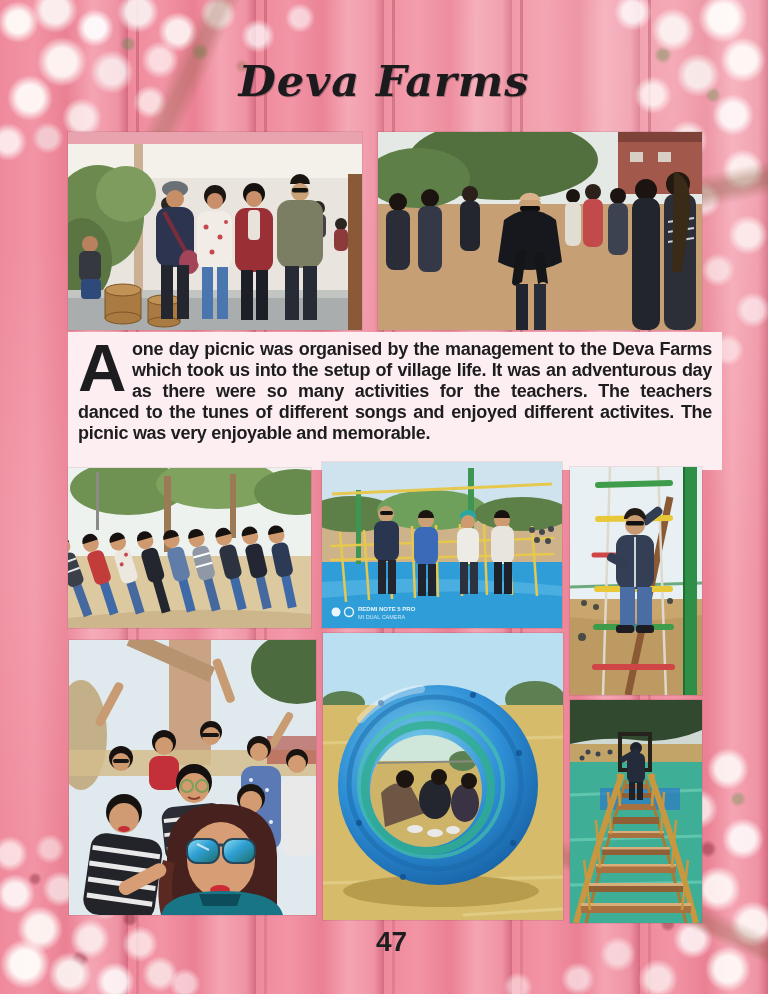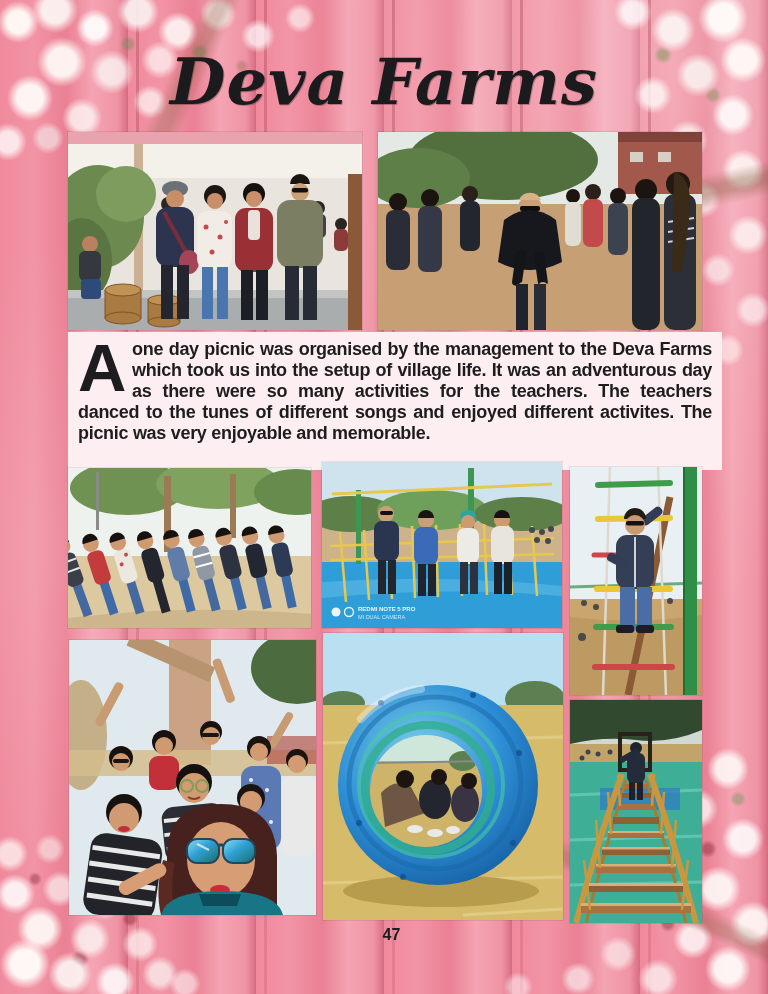--- a/index.html
+++ b/index.html
@@ -83,41 +83,41 @@
     radial-gradient(circle at 355px 195px, rgba(255,250,247,.9) 0 13px, transparent 23px),
     radial-gradient(circle at 295px 210px, rgba(255,255,255,.8) 0 11px, transparent 20px),
     radial-gradient(circle at 220px 225px, rgba(250,240,240,.65) 0 10px, transparent 18px),
     radial-gradient(circle at 330px 240px, rgba(255,253,250,.9) 0 13px, transparent 23px),
     radial-gradient(circle at 260px 250px, rgba(252,246,244,.75) 0 11px, transparent 20px),
     radial-gradient(circle at 180px 250px, rgba(255,255,255,.6) 0 9px, transparent 17px),
     radial-gradient(circle at 120px 258px, rgba(255,252,250,.5) 0 8px, transparent 15px),
     radial-gradient(circle at 310px 120px, rgba(140,45,60,.5) 0 4px, transparent 9px),
     radial-gradient(circle at 270px 195px, rgba(140,45,60,.45) 0 4px, transparent 8px),
     radial-gradient(circle at 340px 70px, rgba(120,150,90,.45) 0 4px, transparent 8px);}
-  .title{position:absolute;left:0;right:0;top:44px;margin:0;text-align:center;
+  .title{position:absolute;left:0;right:0;top:44px;margin:12px;text-align:center;
     font-family:"DejaVu Serif",serif;font-style:italic;font-weight:bold;
-    font-size:64px;letter-spacing:1px;color:#1b1b1d;text-shadow:1px 1px 0 rgba(0,0,0,.25);}
+    font-size:43px;letter-spacing:1px;color:#1b1b1d;text-shadow:1px 1px 0 rgba(0,0,0,.25);}
   .photo{position:absolute;overflow:hidden;background:#ddd;box-shadow:0 0 0 1px rgba(0,0,0,.08);}
   .photo svg{display:block;width:100%;height:100%;}
   .p1{left:68px;top:132px;width:294px;height:198px;}
   .p2{left:378px;top:132px;width:324px;height:198px;}
   .p3{left:68px;top:468px;width:243px;height:160px;}
   .p4{left:322px;top:462px;width:240px;height:166px;}
   .p5{left:570px;top:467px;width:132px;height:228px;}
   .p6{left:69px;top:640px;width:247px;height:275px;}
   .p7{left:323px;top:633px;width:240px;height:287px;}
   .p8{left:570px;top:700px;width:132px;height:223px;}
   .textbox{position:absolute;left:68px;top:332px;width:634px;height:125px;
     background:#fdeef1;padding:7px 10px 6px 10px;}
   .article{margin:0;font-size:18px;font-weight:bold;line-height:21px;color:#1d1d1f;
     text-align:justify;letter-spacing:-0.3px;}
   .dropcap{float:left;font-size:67px;line-height:54px;font-weight:bold;color:#1d1d1f;
     padding:2px 6px 0 0;}
   .page-number{position:absolute;left:0;right:0;top:926px;text-align:center;
-    font-size:16px;font-weight:bold;color:#1d1d1f;padding-left:15px;}
+    font-size:28px;font-weight:bold;color:#1d1d1f;padding-left:15px;}
 </style>
 </head>
 <body>
 
 <div id="page">
 
   <div class="seam" style="left:136px"></div>
   <div class="seam" style="left:264px"></div>
   <div class="seam" style="left:392px"></div>
   <div class="seam" style="left:520px"></div>

